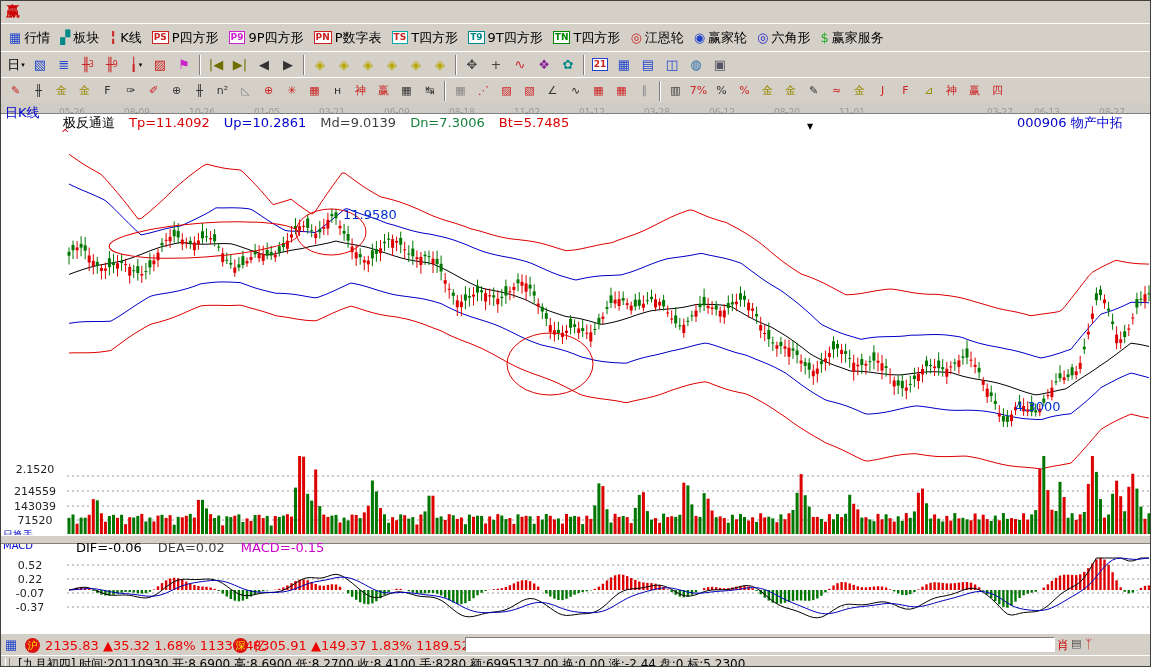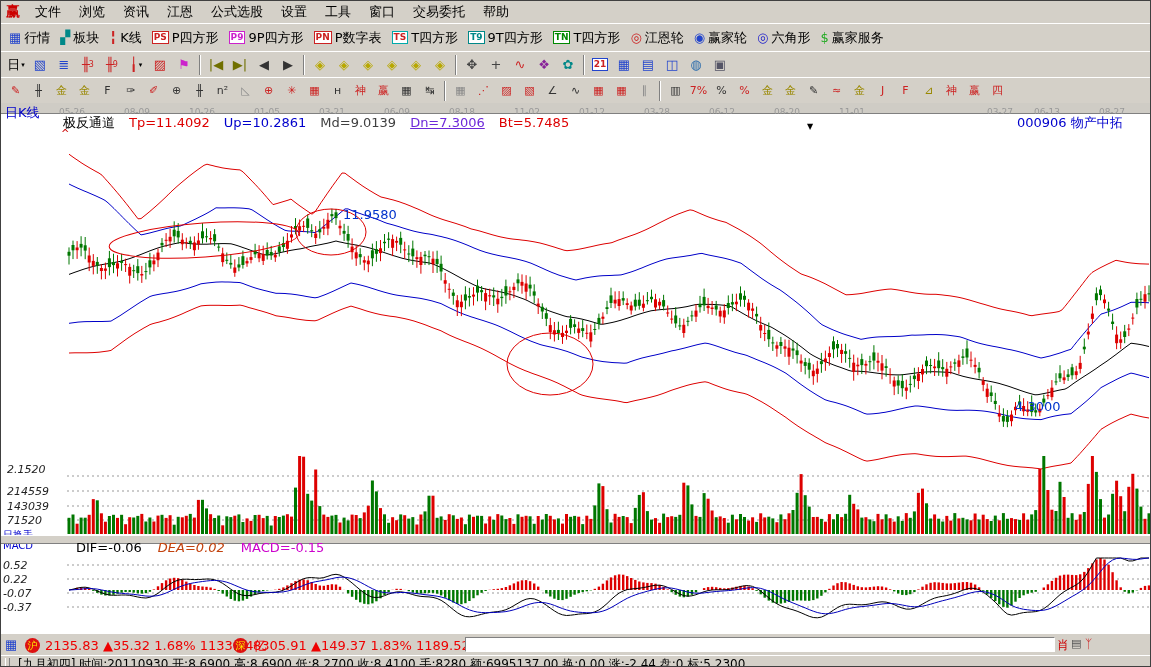--- a/index.html
+++ b/index.html
@@ -29,21 +29,21 @@
   .chart{position:relative;height:520px;background:#ffffff;}
   .chart svg{position:absolute;left:0;top:0;z-index:1;}
   .ovl{position:absolute;z-index:6;white-space:nowrap;line-height:1.1;}
   .panel-label{left:4px;top:-8px;color:#0000cc;font-size:13px;z-index:7;}
   .ind-line{left:62px;top:2px;font-size:13px;}
   .ind-line span{margin-right:14px;}
   .red-caret{left:60px;top:14px;color:#cc0000;font-size:10px;}
   .stock-label{left:1016px;top:2px;color:#0000cc;font-size:13px;}
   .dn-marker{left:806px;top:9px;color:#000;font-size:8px;}
   .ann{color:#0033cc;font-size:13px;}
-  .tick{color:#222;font-size:11px;text-align:left;font-style:italic;}
+  .tick{color:#222;font-size:11px;text-align:center;}
   .macd-info{left:75px;top:427px;font-size:13px;}
   .macd-info span{margin-right:16px;}
   .side-labels{left:2px;top:415px;color:#0000cc;font-size:10px;z-index:4;}
   .divider{position:absolute;left:0;top:421px;width:1151px;height:7px;background:#d4d0c8;border-top:1px solid #ffffff;border-bottom:1px solid #808080;z-index:5;}
   
   .status1{position:relative;height:19px;background:#d4d0c8;border-top:2px solid #d4d0c8;font-size:13px;}
   .status1 .abs{position:absolute;top:1px;}
   .badge{display:inline-flex;width:15px;height:15px;border-radius:50%;background:#dd1111;color:#ffee00;font-size:10px;align-items:center;justify-content:center;vertical-align:middle;}
   .mkt{color:#ee0000;font-size:13px;}
   .sb-input{position:absolute;left:464px;top:1px;width:584px;height:13px;background:#ffffff;border:1px solid;border-color:#808080 #ffffff #ffffff #808080;font-size:11px;padding:0 2px;}
@@ -51,21 +51,20 @@
   .grip{width:3px;height:12px;border-left:1px solid #ffffff;border-right:1px solid #808080;margin:0 2px 0 4px;}
   .info-text{margin-left:6px;white-space:nowrap;}
 </style>
 </head>
 <body>
 
 <div id="app">
 
   <div class="menubar">
     <span class="logo">赢</span>
-    <span id="menu-items"><span class="menu-item">文件</span><span class="menu-item">浏览</span><span class="menu-item">资讯</span><span class="menu-item">江恩</span><span class="menu-item">公式选股</span><span class="menu-item">设置</span><span class="menu-item">工具</span><span class="menu-item">窗口</span><span class="menu-item">交易委托</span><span class="menu-item">帮助</span></span>
   </div>
 
   <div class="tb tb2" id="tb-main">
       <span class="tbtn">
         <span class="glyph" style="color: rgb(34, 68, 204);">▦</span>
         <span class="lbl">行情</span>
       </span>
       <span class="tbtn">
         <span class="glyph" style="color: rgb(0, 136, 136);">▞</span>
         <span class="lbl">板块</span>
@@ -1462,42 +1461,42 @@
           <line x1="1148.0" y1="588" x2="1148.0" y2="583.4" stroke="#dd0000" stroke-width="2.4"></line>
         </g>
         <polyline points="68.0,588.0 72.0,587.2 76.1,586.1 80.1,585.4 84.2,585.2 88.2,585.9 92.3,587.2 96.3,589.0 100.4,590.7 104.4,592.1 108.4,593.0 112.5,593.3 116.5,593.2 120.6,593.0 124.6,593.0 128.7,593.3 132.7,594.1 136.8,595.0 140.8,595.7 144.9,596.0 148.9,595.3 152.9,593.7 157.0,591.3 161.0,588.2 165.1,584.9 169.1,582.0 173.2,579.6 177.2,578.1 181.3,577.3 185.3,577.2 189.3,577.4 193.4,577.6 197.4,577.5 201.5,577.3 205.5,577.0 209.6,577.1 213.6,577.8 217.7,579.2 221.7,581.4 225.8,584.2 229.8,587.2 233.8,589.9 237.9,592.1 241.9,593.3 246.0,593.7 250.0,593.3 254.1,592.5 258.1,591.6 262.2,591.0 266.2,590.7 270.2,590.5 274.3,590.2 278.3,589.5 282.4,588.2 286.4,586.2 290.5,583.8 294.5,581.1 298.6,578.6 302.6,576.7 306.7,575.7 310.7,575.6 314.7,575.9 318.8,576.2 322.8,575.6 326.9,574.3 330.9,572.9 335.0,572.3 339.0,573.1 343.1,575.1 347.1,577.9 351.1,581.0 355.2,584.5 359.2,587.9 363.3,591.0 367.3,593.6 371.4,595.1 375.4,595.6 379.5,595.0 383.5,593.7 387.6,592.1 391.6,590.8 395.6,589.9 399.7,589.8 403.7,590.4 407.8,591.4 411.8,592.6 415.9,593.7 419.9,594.4 424.0,594.7 428.0,594.9 432.0,595.4 436.1,596.5 440.1,598.3 444.2,601.0 448.2,604.2 452.3,607.6 456.3,610.7 460.4,613.1 464.4,614.5 468.4,614.8 472.5,614.4 476.5,613.4 480.6,612.3 484.6,611.3 488.7,610.5 492.7,610.0 496.8,609.6 500.8,608.9 504.9,607.7 508.9,605.9 512.9,603.6 517.0,601.2 521.0,598.9 525.1,597.2 529.1,596.5 533.2,596.9 537.2,598.4 541.3,600.6 545.3,603.2 549.3,606.1 553.4,608.9 557.4,611.3 561.5,612.8 565.5,613.5 569.6,613.2 573.6,612.7 577.7,612.1 581.7,611.8 585.8,611.6 589.8,611.0 593.8,609.9 597.9,608.0 601.9,605.1 606.0,601.6 610.0,597.7 614.1,594.1 618.1,591.1 622.2,589.0 626.2,587.6 630.2,587.0 634.3,586.6 638.3,586.2 642.4,585.6 646.4,584.8 650.5,583.9 654.5,583.3 658.6,583.2 662.6,583.9 666.7,585.4 670.7,587.5 674.7,589.9 678.8,592.0 682.8,593.6 686.9,594.2 690.9,593.8 695.0,592.7 699.0,591.2 703.1,589.7 707.1,588.6 711.1,588.0 715.2,587.8 719.2,587.8 723.3,587.8 727.3,587.5 731.4,586.6 735.4,585.6 739.5,584.5 743.5,583.7 747.6,583.6 751.6,584.4 755.6,586.3 759.7,589.0 763.7,592.4 767.8,595.9 771.8,599.1 775.9,601.8 779.9,603.9 784.0,605.5 788.0,606.7 792.0,607.8 796.1,609.2 800.1,610.8 804.2,612.6 808.2,614.3 812.3,615.5 816.3,615.8 820.4,615.1 824.4,613.3 828.4,610.9 832.5,608.1 836.5,605.6 840.6,603.6 844.6,602.5 848.7,602.2 852.7,602.4 856.8,602.7 860.8,602.8 864.9,602.5 868.9,601.9 872.9,601.0 877.0,600.2 881.0,599.8 885.1,600.1 889.1,601.1 893.2,602.6 897.2,604.5 901.3,606.1 905.3,607.1 909.3,607.1 913.4,606.2 917.4,604.4 921.5,602.1 925.5,599.8 929.6,597.7 933.6,596.1 937.7,595.0 941.7,594.3 945.8,593.5 949.8,592.5 953.8,591.3 957.9,589.8 961.9,588.2 966.0,586.9 970.0,586.2 974.1,586.5 978.1,587.8 982.2,590.1 986.2,593.1 990.2,596.5 994.3,600.2 998.3,604.4 1002.4,608.8 1006.4,612.0 1010.5,613.1 1014.5,612.5 1018.6,611.4 1022.6,610.6 1026.7,610.2 1030.7,610.0 1034.7,609.6 1038.8,608.6 1042.8,606.6 1046.9,603.7 1050.9,600.1 1055.0,596.3 1059.0,592.7 1063.1,589.7 1067.1,587.3 1071.1,585.1 1075.2,582.9 1079.2,579.9 1083.3,575.6 1087.3,569.8 1091.4,562.7 1095.4,556.0 1099.5,556.0 1103.5,556.0 1107.6,556.0 1111.6,556.0 1115.6,556.0 1119.7,556.0 1123.7,557.5 1127.8,559.0 1131.8,558.9 1135.9,557.6 1139.9,556.0 1144.0,556.0 1148.0,556.0" fill="none" stroke="#000000" stroke-width="1"></polyline>
         <polyline points="68.0,588.0 72.0,587.8 76.1,587.5 80.1,587.1 84.2,586.7 88.2,586.5 92.3,586.7 96.3,587.1 100.4,587.9 104.4,588.7 108.4,589.6 112.5,590.3 116.5,590.9 120.6,591.3 124.6,591.7 128.7,592.0 132.7,592.4 136.8,592.9 140.8,593.5 144.9,594.0 148.9,594.2 152.9,594.1 157.0,593.6 161.0,592.5 165.1,591.0 169.1,589.2 173.2,587.3 177.2,585.4 181.3,583.8 185.3,582.5 189.3,581.5 193.4,580.7 197.4,580.1 201.5,579.5 205.5,579.0 209.6,578.6 213.6,578.4 217.7,578.6 221.7,579.2 225.8,580.2 229.8,581.6 233.8,583.3 237.9,585.0 241.9,586.7 246.0,588.1 250.0,589.1 254.1,589.8 258.1,590.1 262.2,590.3 266.2,590.4 270.2,590.4 274.3,590.4 278.3,590.2 282.4,589.8 286.4,589.1 290.5,588.0 294.5,586.6 298.6,585.0 302.6,583.4 306.7,581.8 310.7,580.6 314.7,579.7 318.8,579.0 322.8,578.3 326.9,577.5 330.9,576.6 335.0,575.7 339.0,575.2 343.1,575.2 347.1,575.7 351.1,576.8 355.2,578.3 359.2,580.2 363.3,582.4 367.3,584.6 371.4,586.7 375.4,588.5 379.5,589.8 383.5,590.6 387.6,590.9 391.6,590.9 395.6,590.7 399.7,590.5 403.7,590.5 407.8,590.7 411.8,591.1 415.9,591.6 419.9,592.1 424.0,592.7 428.0,593.1 432.0,593.6 436.1,594.2 440.1,595.0 444.2,596.2 448.2,597.8 452.3,599.8 456.3,601.9 460.4,604.2 464.4,606.2 468.4,607.9 472.5,609.2 476.5,610.1 480.6,610.5 484.6,610.7 488.7,610.6 492.7,610.5 496.8,610.3 500.8,610.0 504.9,609.6 508.9,608.8 512.9,607.8 517.0,606.5 521.0,604.9 525.1,603.4 529.1,602.0 533.2,601.0 537.2,600.5 541.3,600.5 545.3,601.0 549.3,602.0 553.4,603.4 557.4,605.0 561.5,606.6 565.5,607.9 569.6,609.0 573.6,609.7 577.7,610.2 581.7,610.5 585.8,610.7 589.8,610.8 593.8,610.6 597.9,610.1 601.9,609.1 606.0,607.6 610.0,605.6 614.1,603.3 618.1,600.9 622.2,598.5 626.2,596.3 630.2,594.5 634.3,592.9 638.3,591.5 642.4,590.4 646.4,589.2 650.5,588.2 654.5,587.2 658.6,586.4 662.6,585.9 666.7,585.8 670.7,586.1 674.7,586.9 678.8,587.9 682.8,589.0 686.9,590.1 690.9,590.8 695.0,591.2 699.0,591.2 703.1,590.9 707.1,590.4 711.1,589.9 715.2,589.5 719.2,589.2 723.3,588.9 727.3,588.6 731.4,588.2 735.4,587.7 739.5,587.1 743.5,586.4 747.6,585.8 751.6,585.6 755.6,585.7 759.7,586.4 763.7,587.6 767.8,589.2 771.8,591.2 775.9,593.3 779.9,595.5 784.0,597.5 788.0,599.3 792.0,601.0 796.1,602.6 800.1,604.3 804.2,605.9 808.2,607.6 812.3,609.2 816.3,610.5 820.4,611.4 824.4,611.8 828.4,611.6 832.5,610.9 836.5,609.9 840.6,608.6 844.6,607.4 848.7,606.4 852.7,605.6 856.8,605.0 860.8,604.6 864.9,604.2 868.9,603.7 872.9,603.2 877.0,602.6 881.0,602.0 885.1,601.6 889.1,601.5 893.2,601.7 897.2,602.3 901.3,603.0 905.3,603.8 909.3,604.5 913.4,604.8 917.4,604.7 921.5,604.2 925.5,603.3 929.6,602.2 933.6,601.0 937.7,599.8 941.7,598.7 945.8,597.7 949.8,596.6 953.8,595.6 957.9,594.4 961.9,593.2 966.0,591.9 970.0,590.8 974.1,589.9 978.1,589.5 982.2,589.6 986.2,590.3 990.2,591.6 994.3,593.3 998.3,595.5 1002.4,598.2 1006.4,600.9 1010.5,603.4 1014.5,605.2 1018.6,606.4 1022.6,607.3 1026.7,607.8 1030.7,608.3 1034.7,608.5 1038.8,608.5 1042.8,608.2 1046.9,607.3 1050.9,605.8 1055.0,603.9 1059.0,601.7 1063.1,599.3 1067.1,596.9 1071.1,594.5 1075.2,592.2 1079.2,589.7 1083.3,586.9 1087.3,583.5 1091.4,579.3 1095.4,574.6 1099.5,569.5 1103.5,564.7 1107.6,560.8 1111.6,558.0 1115.6,556.5 1119.7,556.1 1123.7,556.4 1127.8,556.9 1131.8,557.3 1135.9,557.4 1139.9,557.0 1144.0,556.4 1148.0,556.0" fill="none" stroke="#0000bb" stroke-width="1"></polyline>
         <ellipse cx="203" cy="238" rx="95" ry="17" fill="none" stroke="#dd0000" stroke-width="1" transform="rotate(-4 203 238)"></ellipse>
         <ellipse cx="330" cy="230" rx="35" ry="23" fill="none" stroke="#dd0000" stroke-width="1" transform="rotate(0 330 230)"></ellipse>
         <ellipse cx="549" cy="362" rx="43" ry="31" fill="none" stroke="#dd0000" stroke-width="1" transform="rotate(0 549 362)"></ellipse>
       </svg>
 
     <div class="ovl panel-label">日K线</div>
-    <div class="ovl ind-line" id="ind-line"><span style="color: rgb(0, 0, 0);">极反通道</span><span style="color: rgb(221, 0, 0);">Tp=11.4092</span><span style="color: rgb(0, 0, 204);">Up=10.2861</span><span style="color: #404040;">Md=9.0139</span><span style="color: #6d28d9; text-decoration: underline;">Dn=7.3006</span><span style="color: rgb(221, 0, 0);">Bt=5.7485</span></div>
+    <div class="ovl ind-line" id="ind-line"><span style="color: rgb(0, 0, 0);">极反通道</span><span style="color: rgb(221, 0, 0);">Tp=11.4092</span><span style="color: rgb(0, 0, 204);">Up=10.2861</span><span style="color: #404040;">Md=9.0139</span><span style="color: #15803d;">Dn=7.3006</span><span style="color: rgb(221, 0, 0);">Bt=5.7485</span></div>
     <div class="ovl red-caret">^</div>
     <div class="ovl stock-label">000906 物产中拓</div>
     <div class="ovl dn-marker">▼</div>
 
     <div class="ovl ann" id="ann-peak" style="left: 342px; top: 94px;">11.9580</div>
     <div class="ovl ann" id="ann-low" style="left: 1014px; top: 286px;">4.3000</div>
 
     <div class="ovl tick" id="price-low-tick" style="left:6px;width:56px;top:350px;">2.1520</div>
     <div id="vol-ticks">
         <div class="ovl tick" style="left: 6px; width: 56px; top: 372px;">214559</div>
         <div class="ovl tick" style="left: 6px; width: 56px; top: 387px;">143039</div>
         <div class="ovl tick" style="left: 6px; width: 56px; top: 401px;">71520</div>
       </div>
     <div id="macd-ticks">
         <div class="ovl tick" style="left: 2px; width: 54px; top: 446px;">0.52</div>
         <div class="ovl tick" style="left: 2px; width: 54px; top: 460px;">0.22</div>
         <div class="ovl tick" style="left: 2px; width: 54px; top: 474px;">-0.07</div>
         <div class="ovl tick" style="left: 2px; width: 54px; top: 488px;">-0.37</div>
       </div>
 
-    <div class="ovl macd-info" id="macd-info"><span style="color: rgb(0, 0, 0);">DIF=-0.06</span><span style="color: #c2410c; font-style: italic;">DEA=0.02</span><span style="color: rgb(204, 0, 204);">MACD=-0.15</span></div>
+    <div class="ovl macd-info" id="macd-info"><span style="color: rgb(0, 0, 0);">DIF=-0.06</span><span style="color: #404040;">DEA=0.02</span><span style="color: rgb(204, 0, 204);">MACD=-0.15</span></div>
     <div class="ovl side-labels" id="side-labels">
         <div>日换手</div>
         <div>MACD</div>
       </div>
     <div class="divider"></div>
   </div>
 
   <div class="status1">
     <span class="abs" style="left:4px;"><span class="glyph" style="color:#2244cc;">▦</span></span>
     <span class="abs" style="left:24px;"><span class="badge">沪</span></span>

